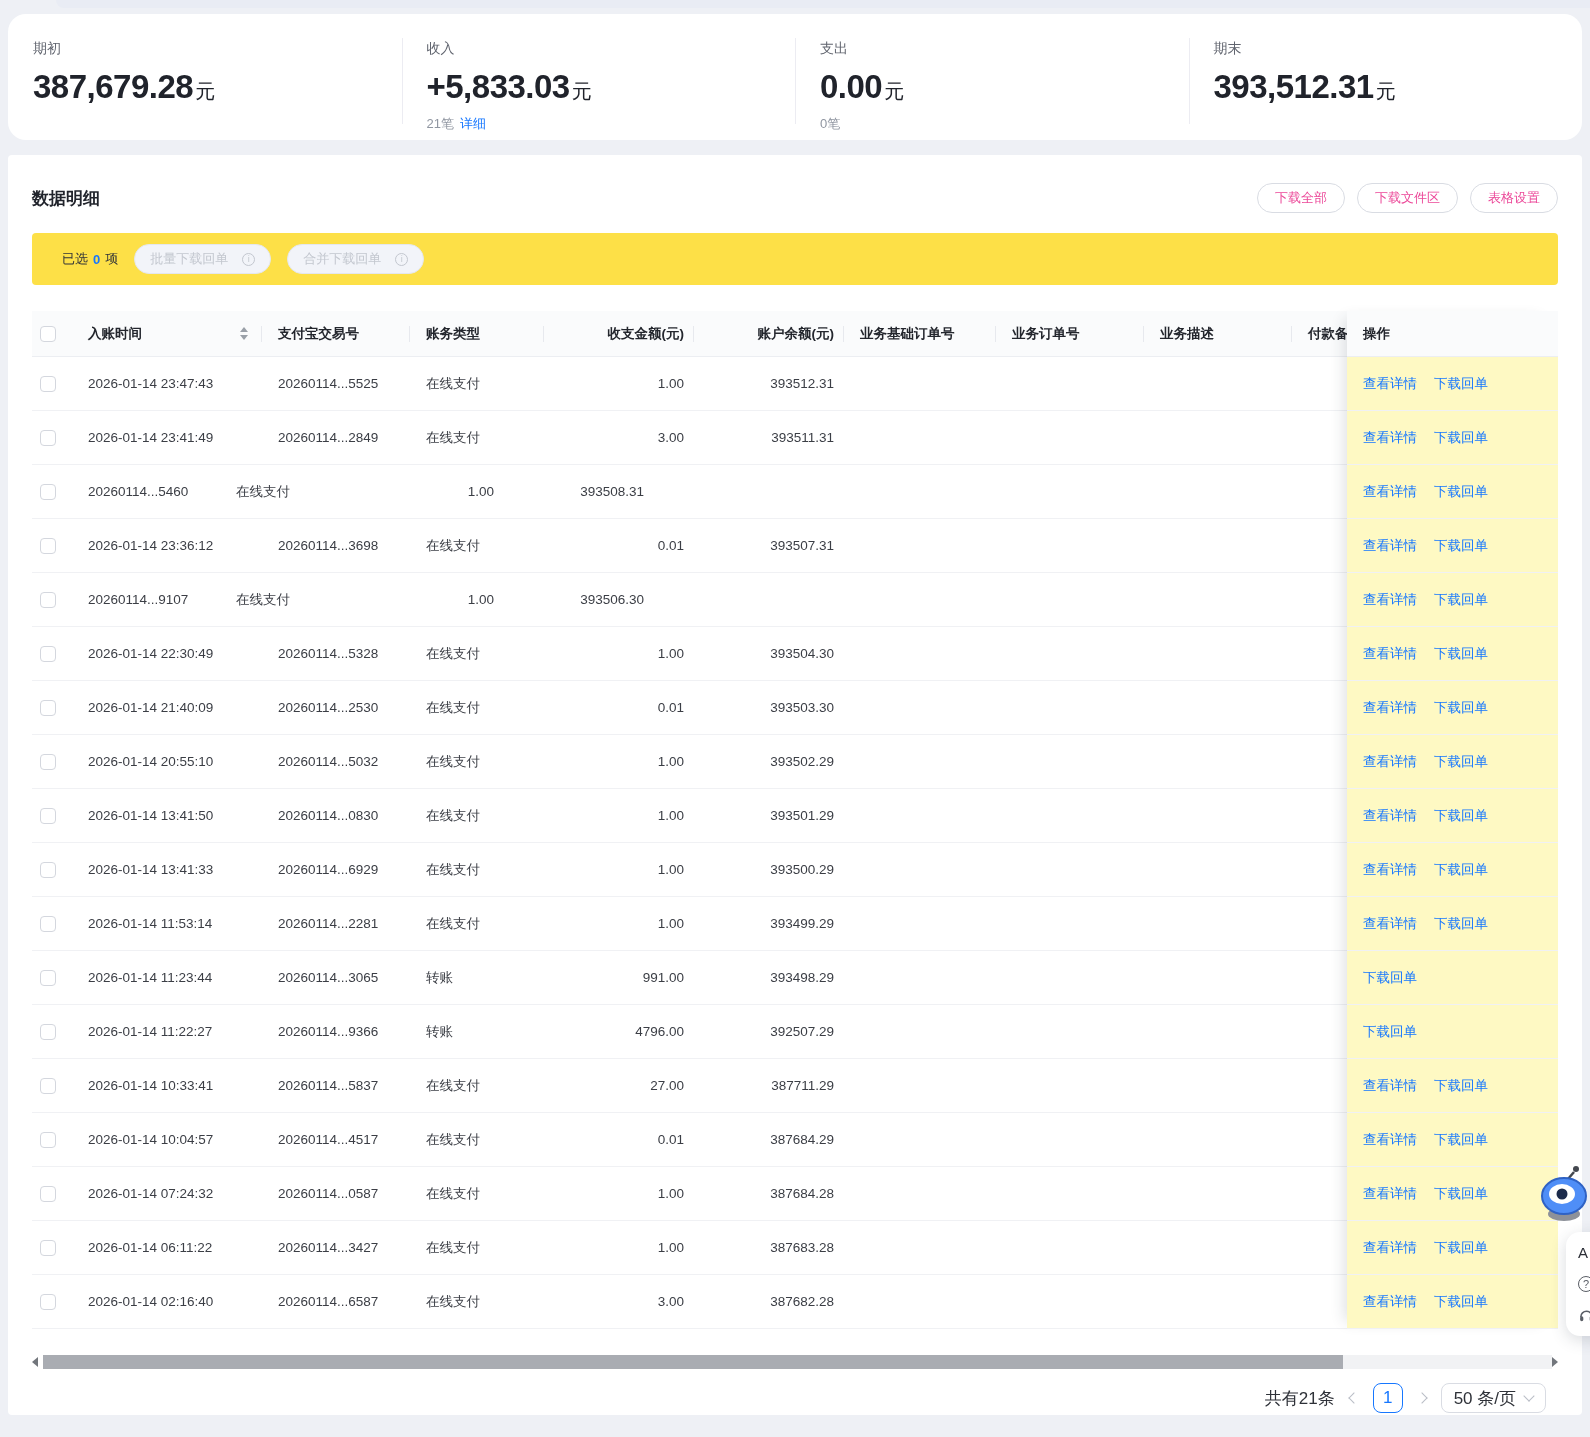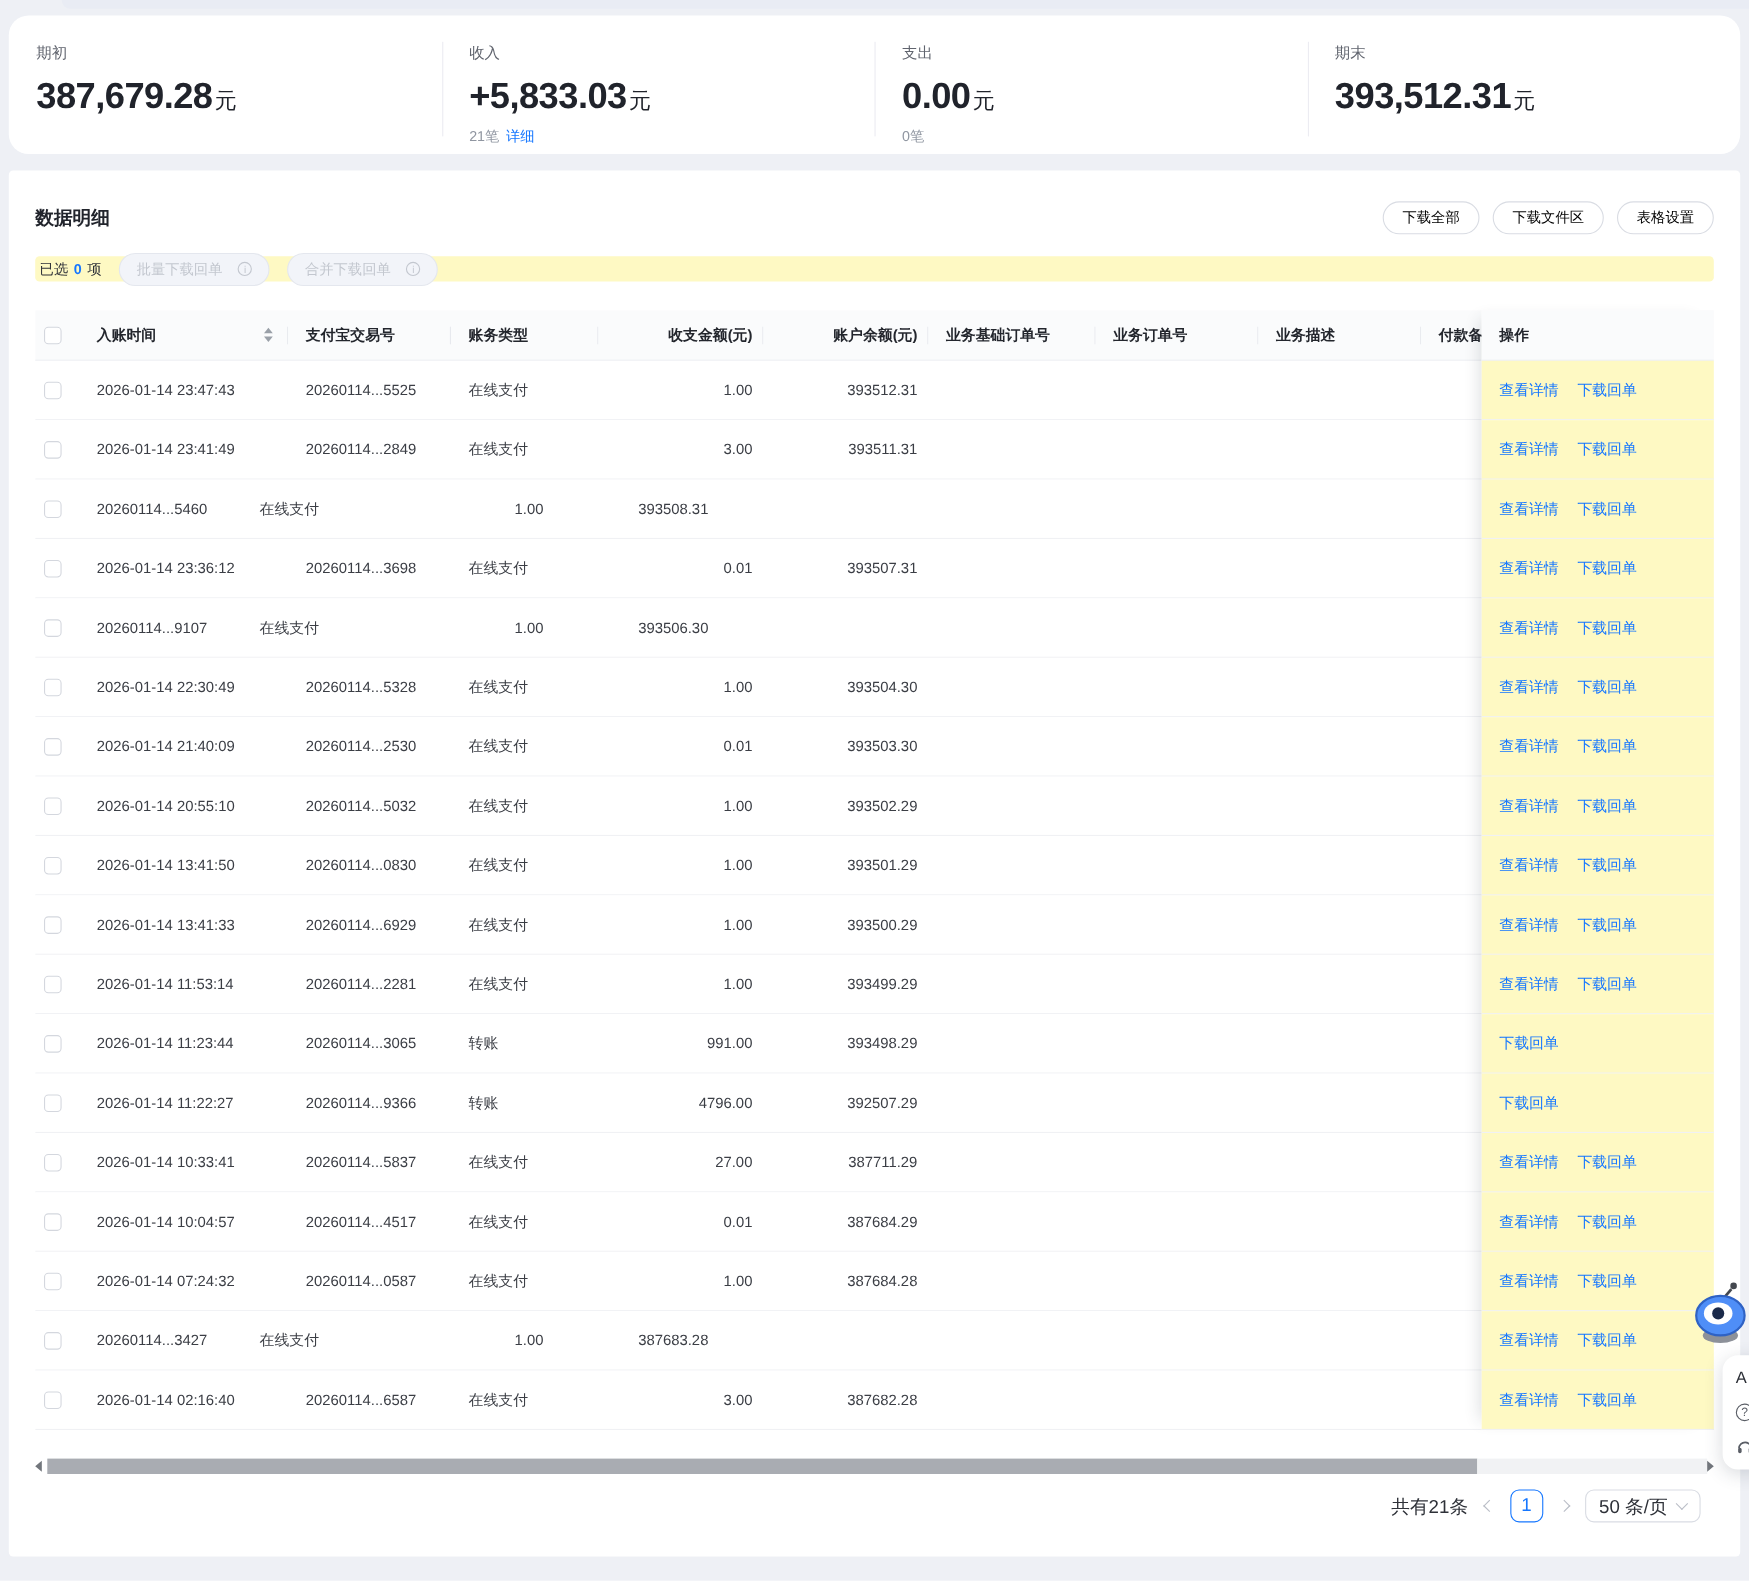--- a/index.html
+++ b/index.html
@@ -32,25 +32,25 @@
   
   .main-card {
     position:absolute; left:8px; right:8px; top:155px; bottom:22px;
     background:#fff; border-radius:4px; padding:28px 24px 0;
   }
   .card-head { display:flex; justify-content:space-between; align-items:center; height:30px; }
   .card-title { font-size:17px; font-weight:600; color:#21242c; }
   .head-btns { display:flex; gap:12px; }
   .pill-btn {
     height:30px; border-radius:15px; border:1px solid #d9dce3; background:#fff;
-    font-size:13px; color:#000000; padding:0 17px; display:flex; align-items:center; cursor:pointer;
+    font-size:13px; color:#ec4899; padding:0 17px; display:flex; align-items:center; cursor:pointer;
   }
   .sel-bar {
-    margin-top:20px; height:23px; background:#fef9c3; border-radius:4px;
-    display:flex; align-items:center; padding:0 4px; font-size:13px; color:#2e3138;
+    margin-top:20px; height:52px; background:#fde047; border-radius:4px;
+    display:flex; align-items:center; padding:0 30px; font-size:13px; color:#2e3138;
   }
   .sel-count { color:#1677ff; font-weight:600; margin:0 5px; }
   .sel-pill {
     margin-left:16px; height:30px; border-radius:15px; background:#f2f4f9;
     border:1px solid #e4e7ee; color:#c3c7cf; font-size:13px;
     display:flex; align-items:center; gap:14px; padding:0 15px;
   }
   .info-i {
     width:13px; height:13px; border:1px solid #c3c7cf; border-radius:50%;
     font-size:9px; display:inline-flex; align-items:center; justify-content:center; font-style:normal;
@@ -454,20 +454,21 @@
             <div class="c c-base"></div>
             <div class="c c-order"></div>
             <div class="c c-desc"></div>
             <div class="c c-payer"></div>
           </div>
 
           <div class="t-row">
             <div class="c c-cb">
               <span class="cb"></span>
             </div>
+            <div class="c c-time">2026-01-14 06:11:22</div>
             <div class="c c-txn">20260114...3427</div>
             <div class="c c-type">在线支付</div>
             <div class="c c-amt">1.00</div>
             <div class="c c-bal">387683.28</div>
             <div class="c c-base"></div>
             <div class="c c-order"></div>
             <div class="c c-desc"></div>
             <div class="c c-payer"></div>
           </div>
 

